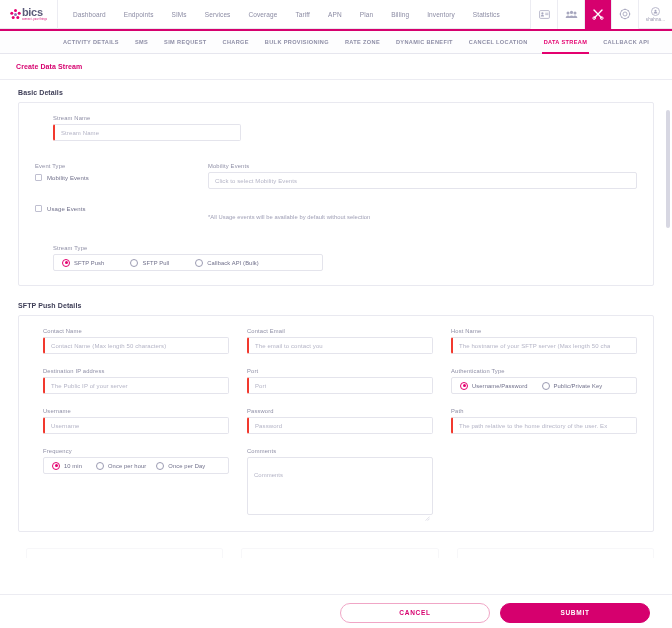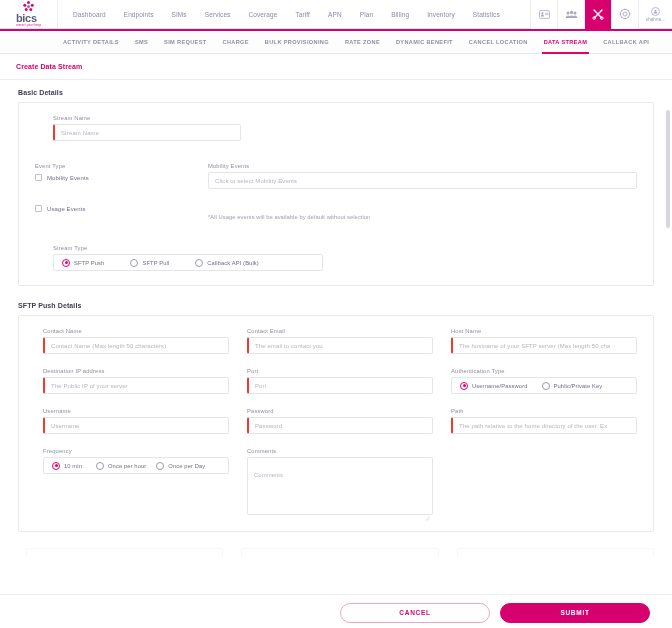--- a/index.html
+++ b/index.html
@@ -21,21 +21,21 @@
     background: #ffffff;
     border-bottom: 1px solid #e8e8ee;
     position: relative;
   }
   .logo-wrap {
     width: 58px; height: 29px;
     display: flex; align-items: center; justify-content: center;
     border-right: 1px solid #ececf2;
     flex: 0 0 auto;
   }
-  .logo { display: flex; align-items: center; gap: 1px; flex-direction: column; }
+  .logo { display: flex; align-items: center; gap: 1px; }
   .logo-mark { width: 11px; height: 11px; position: relative; flex: 0 0 auto; }
   .logo-mark svg { display: block; }
   .logo-text { display: flex; flex-direction: column; line-height: 1; }
   .logo-word { font-size: 11px; font-weight: 700; color: #5c5c7a; letter-spacing: -0.3px; }
   .logo-sub { font-size: 2.6px; color: #d6006e; letter-spacing: 0.1px; margin-top: 1px; }
 
   .nav-items { display: flex; align-items: center; gap: 0; padding-left: 6px; flex: 1 1 auto; }
   .nav-item {
     font-size: 6.5px; color: #8b8ba3; padding: 0 9px;
     white-space: nowrap; cursor: pointer; letter-spacing: 0.1px;

